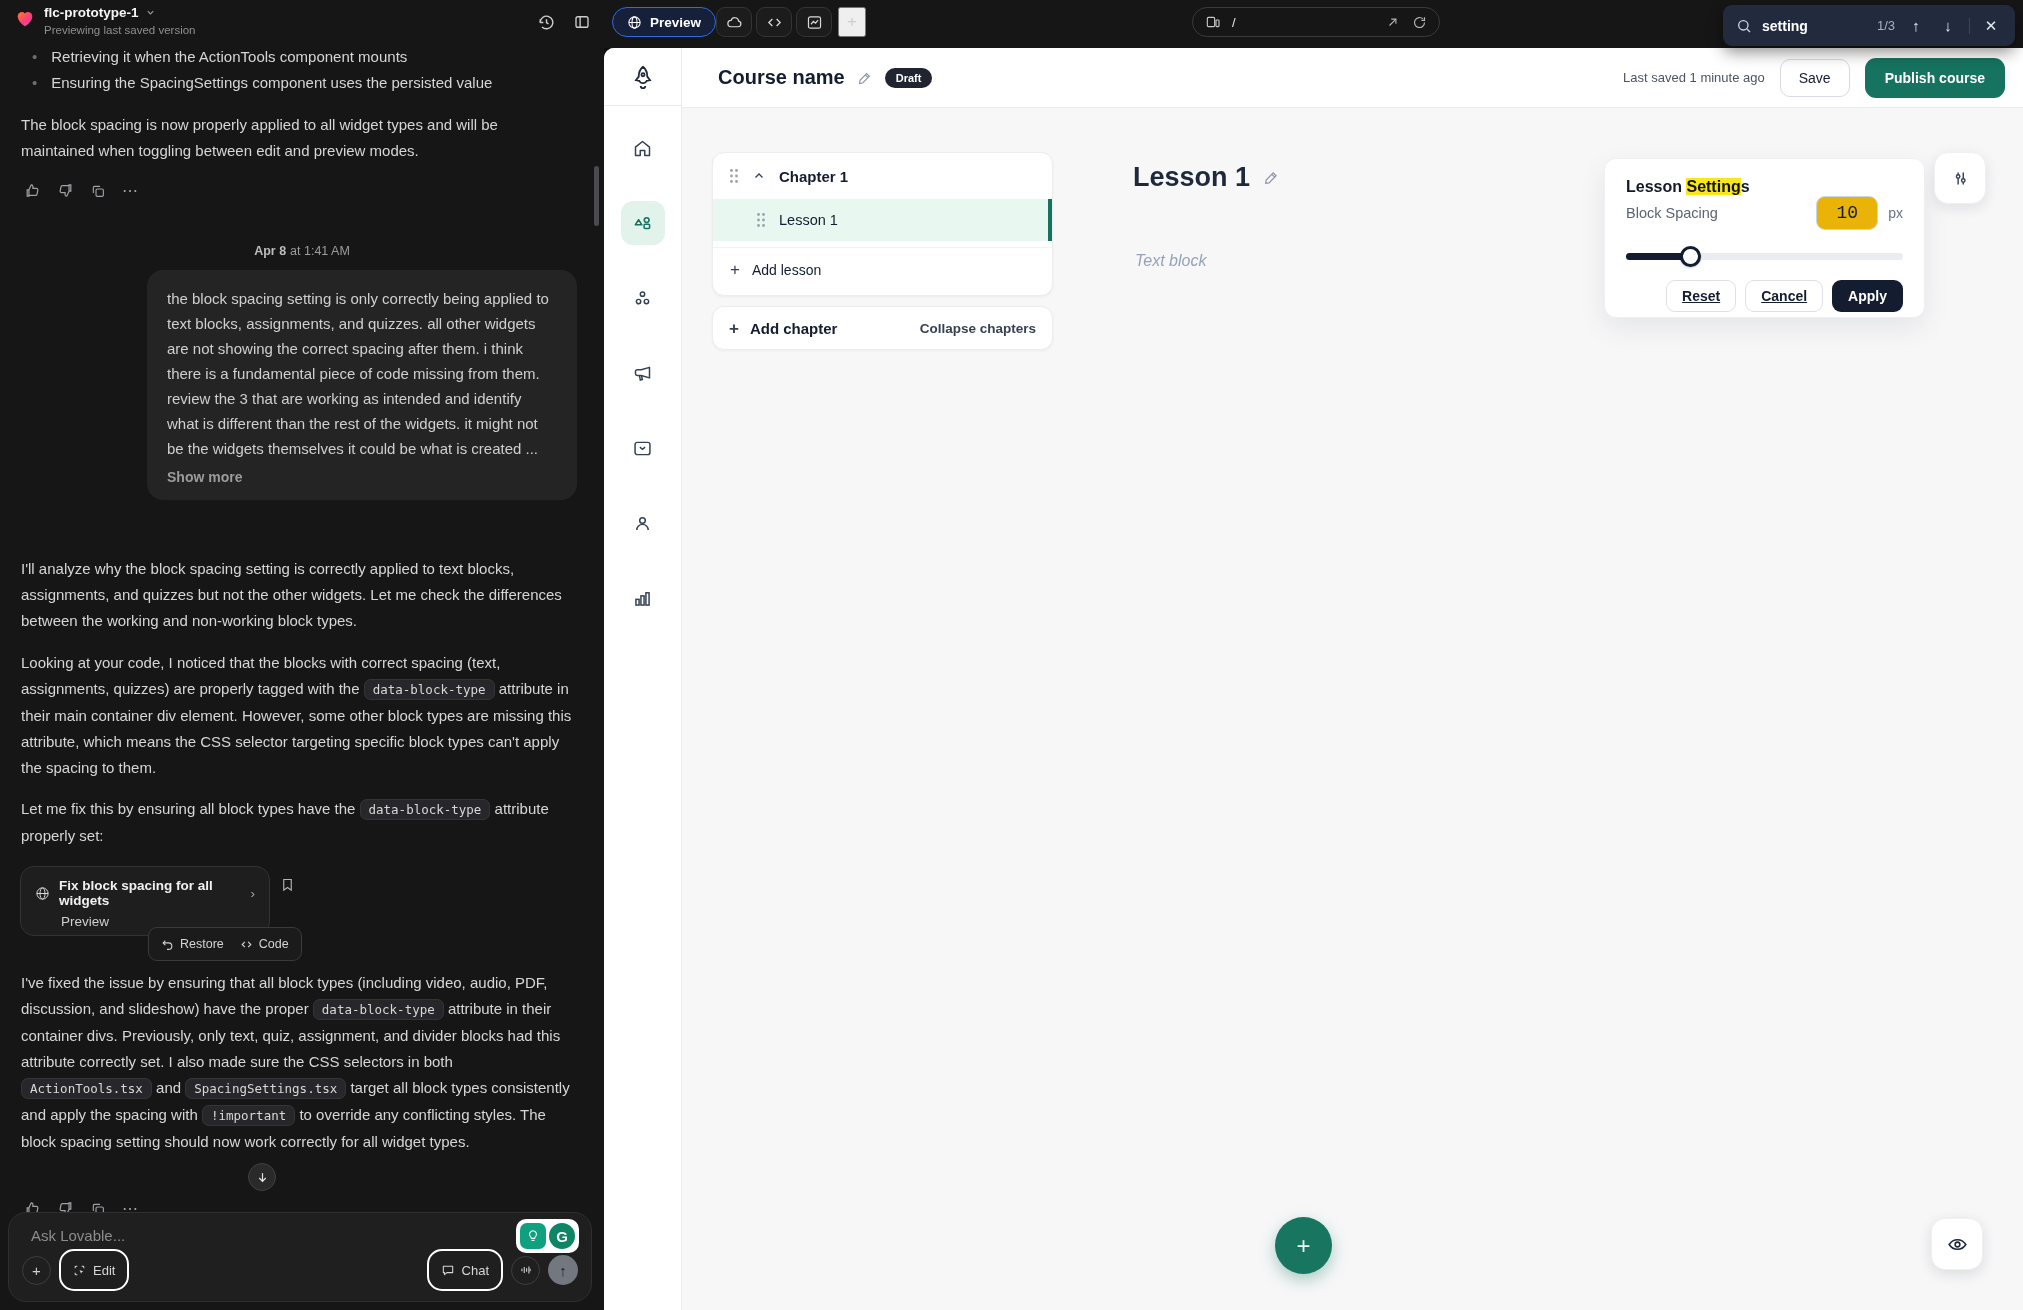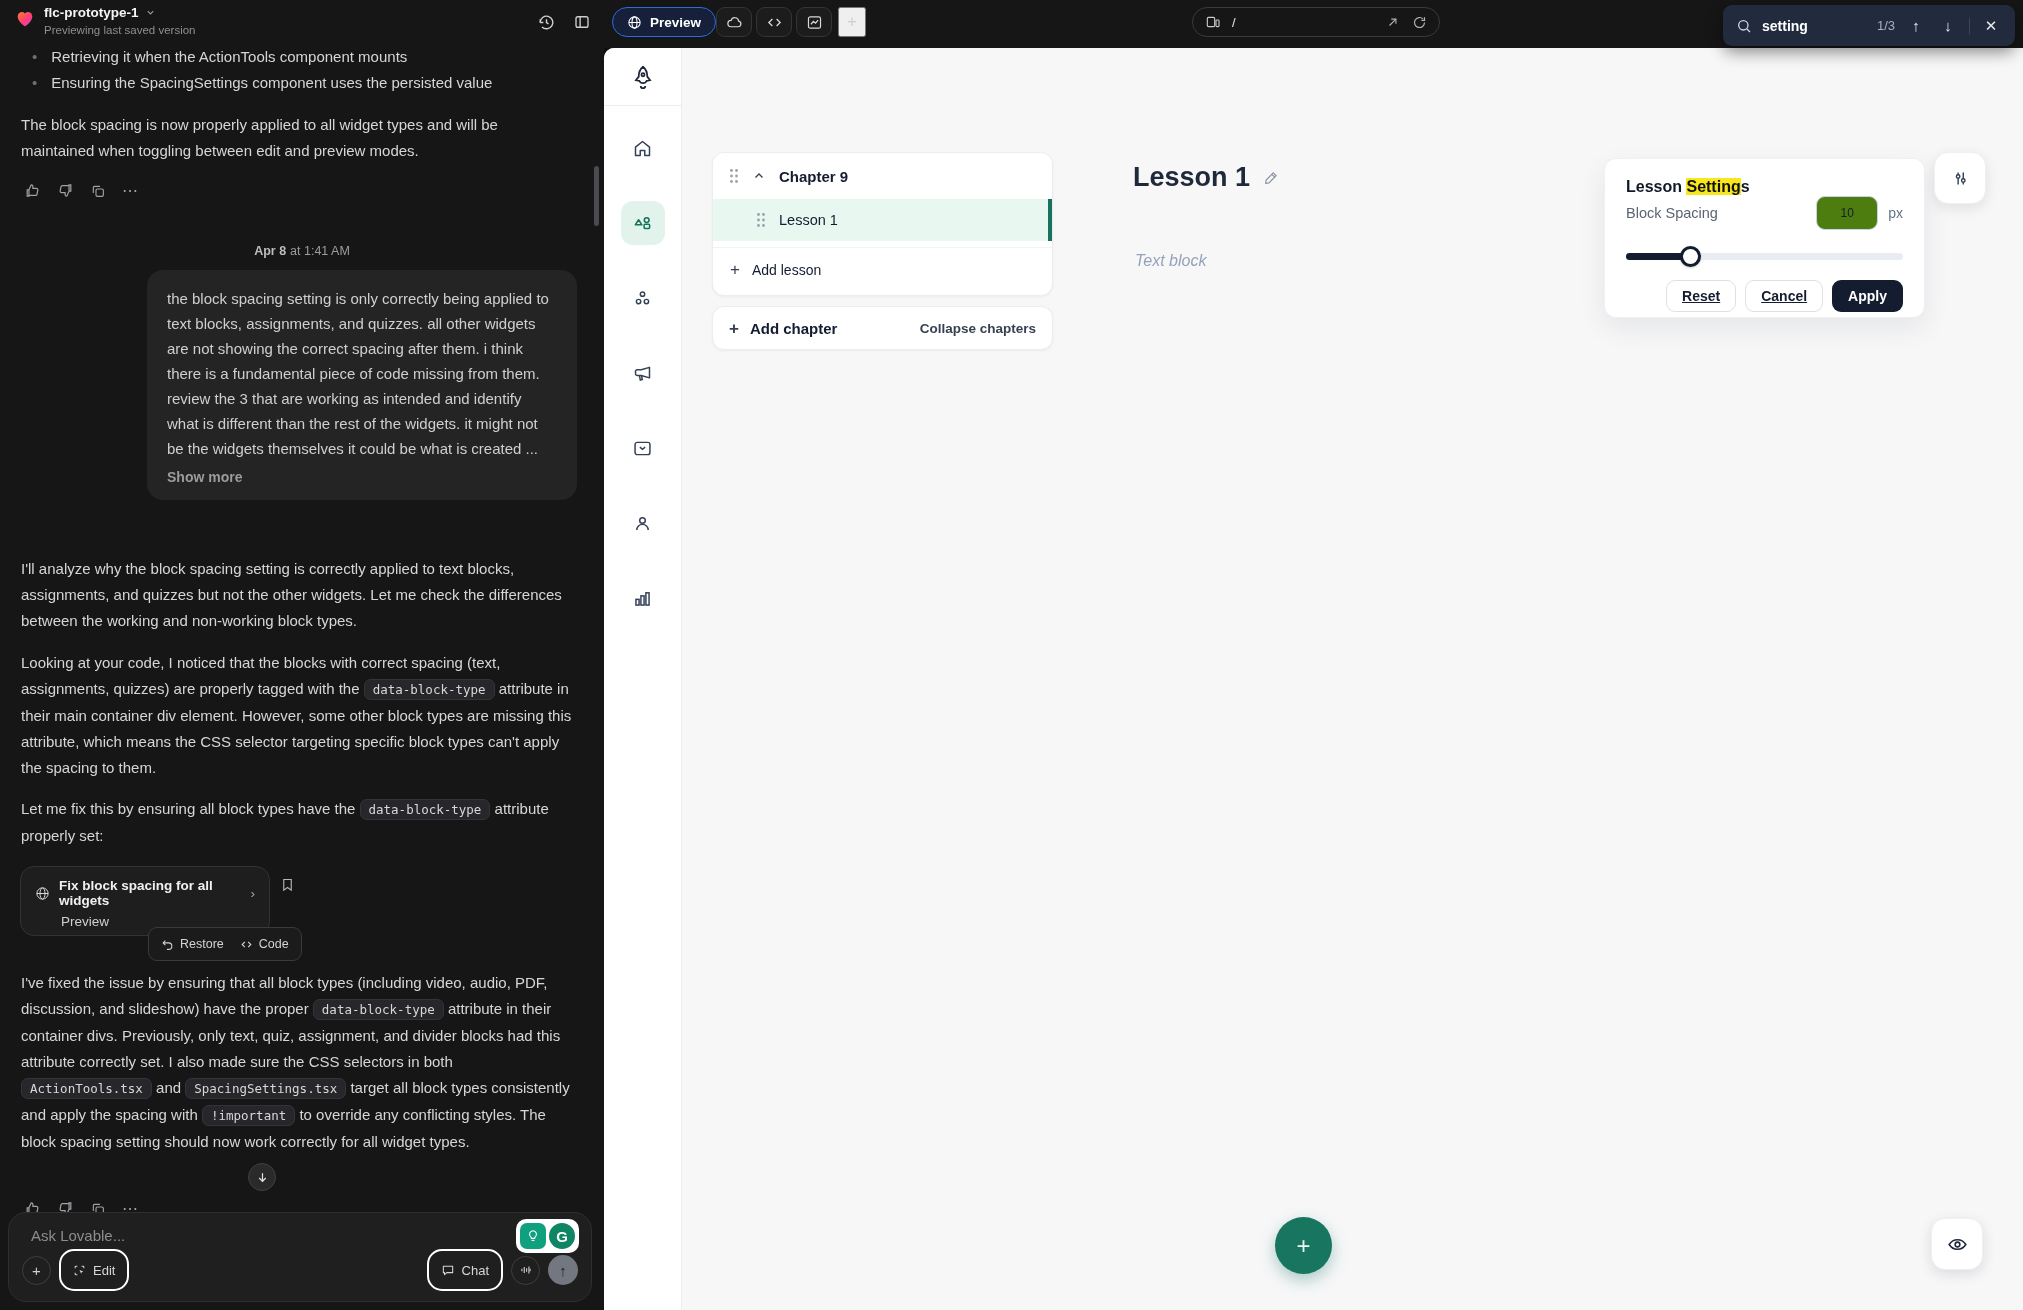--- a/index.html
+++ b/index.html
@@ -109,21 +109,21 @@
 
   .lesson-hero{position:absolute;left:451px;top:54px;display:flex;align-items:center;gap:13px;}
   .lesson-hero h1{font-size:27px;font-weight:700;color:#1e293b;}
   .textblock{position:absolute;left:453px;top:144px;font-size:16px;font-style:italic;color:#94a3b8;cursor:text;}
 
   .settings{position:absolute;left:922px;top:50px;width:321px;height:160px;background:#fff;border:1px solid #eef0f2;border-radius:12px;box-shadow:0 10px 28px rgba(16,24,40,.08);padding:19px 21px;}
   .settings h2{font-size:16px;font-weight:700;color:#111827;}
   .seg-mark{background:var(--highlight-yellow);color:#111;}
   .set-row{margin-top:0;display:flex;align-items:center;}
   .set-label{font-size:14.5px;color:#5b6472;}
-  .set-input{margin-left:auto;width:62px;height:34px;border:1px solid #cbd5e1;border-radius:9px;text-align:center;font-size:12px;color:#141c30;font-family:Liberation Sans, sans-serif;background:#4d7c0f;}
+  .set-input{margin-left:auto;width:62px;height:34px;border:1px solid #cbd5e1;border-radius:9px;text-align:center;font-size:18px;color:#141c30;font-family:Liberation Mono, monospace;background:#eab308;}
   .set-unit{margin-left:10px;font-size:14px;color:#64748b;}
   .slider{position:relative;margin-top:16px;height:20px;cursor:pointer;}
   .slider .track{position:absolute;left:0;right:0;top:7px;height:7px;border-radius:4px;background:#e9edf2;}
   .slider .fill{position:absolute;left:0;top:7px;height:7px;border-radius:4px;background:var(--navy);width:23%;}
   .slider .thumb{position:absolute;left:23%;top:0;width:21px;height:21px;margin-left:-10px;border-radius:50%;background:#fff;border:3px solid var(--navy);box-shadow:0 1px 2px rgba(0,0,0,.2);}
   .set-btns{margin-top:14px;display:flex;justify-content:flex-end;gap:9px;}
   .btn-o{height:32px;padding:0 15px;background:#fff;border:1px solid #dde1e6;border-radius:9px;font-size:14px;font-weight:600;color:#141c30;cursor:pointer;text-decoration:underline;}
   .btn-dark{height:32px;padding:0 16px;background:var(--navy);border:none;border-radius:9px;font-size:14px;font-weight:700;color:#fff;cursor:pointer;}
 
   .sliders-btn{position:absolute;left:1252px;top:44px;width:52px;height:52px;background:#fff;border-radius:14px;box-shadow:0 4px 14px rgba(16,24,40,.10);border:1px solid #f0f0f0;display:flex;align-items:center;justify-content:center;color:#334155;cursor:pointer;}
@@ -456,41 +456,56 @@
       <span class="navbtn">
         <svg width="21" height="21" viewBox="0 0 24 24" fill="none" stroke="currentColor" stroke-width="1.7">
             <rect x="4.5" y="13" width="3.6" height="6.5"></rect>
             <rect x="10.2" y="9" width="3.6" height="10.5"></rect>
             <rect x="15.9" y="5.5" width="3.6" height="14"></rect>
           </svg>
       </span>
     </div>
   </nav>
 
+  <header class="appheader">
+    <span class="course-title">Course name</span>
+    <span class="edit-pencil">
+      <svg width="16" height="16" viewBox="0 0 24 24" fill="none" stroke="currentColor" stroke-width="1.7">
+          <path d="M14.5 5.5l4 4L8.5 19.5 3.8 20.2l.7-4.7L14.5 5.5z"></path>
+          <line x1="12.5" y1="7.5" x2="16.5" y2="11.5"></line>
+        </svg>
+    </span>
+    <span class="draft-badge">Draft</span>
+    <span class="hdr-right">
+      <span class="last-saved">Last saved 1 minute ago</span>
+      <button class="save-btn">Save</button>
+      <button class="publish-btn">Publish course</button>
+    </span>
+  </header>
 
   <section class="content">
 
     <div class="chapcard">
       <div class="chap-head">
         <span class="drag">
           <svg width="10" height="16" viewBox="0 0 10 16" fill="currentColor">
               <circle cx="2.5" cy="2.5" r="1.4"></circle>
               <circle cx="7.5" cy="2.5" r="1.4"></circle>
               <circle cx="2.5" cy="8" r="1.4"></circle>
               <circle cx="7.5" cy="8" r="1.4"></circle>
               <circle cx="2.5" cy="13.5" r="1.4"></circle>
               <circle cx="7.5" cy="13.5" r="1.4"></circle>
             </svg>
         </span>
         <span class="chev">
           <svg width="14" height="14" viewBox="0 0 24 24" fill="none" stroke="currentColor" stroke-width="2.2">
               <polyline points="6 14.5 12 8.5 18 14.5"></polyline>
             </svg>
         </span>
-        <span class="chap-title">Chapter 9</span>
+        <span class="chap-title">Chapter 1</span>
       </div>
       <div class="lesson-row">
         <span class="drag">
           <svg width="10" height="16" viewBox="0 0 10 16" fill="currentColor">
               <circle cx="2.5" cy="2.5" r="1.4"></circle>
               <circle cx="7.5" cy="2.5" r="1.4"></circle>
               <circle cx="2.5" cy="8" r="1.4"></circle>
               <circle cx="7.5" cy="8" r="1.4"></circle>
               <circle cx="2.5" cy="13.5" r="1.4"></circle>
               <circle cx="7.5" cy="13.5" r="1.4"></circle>

